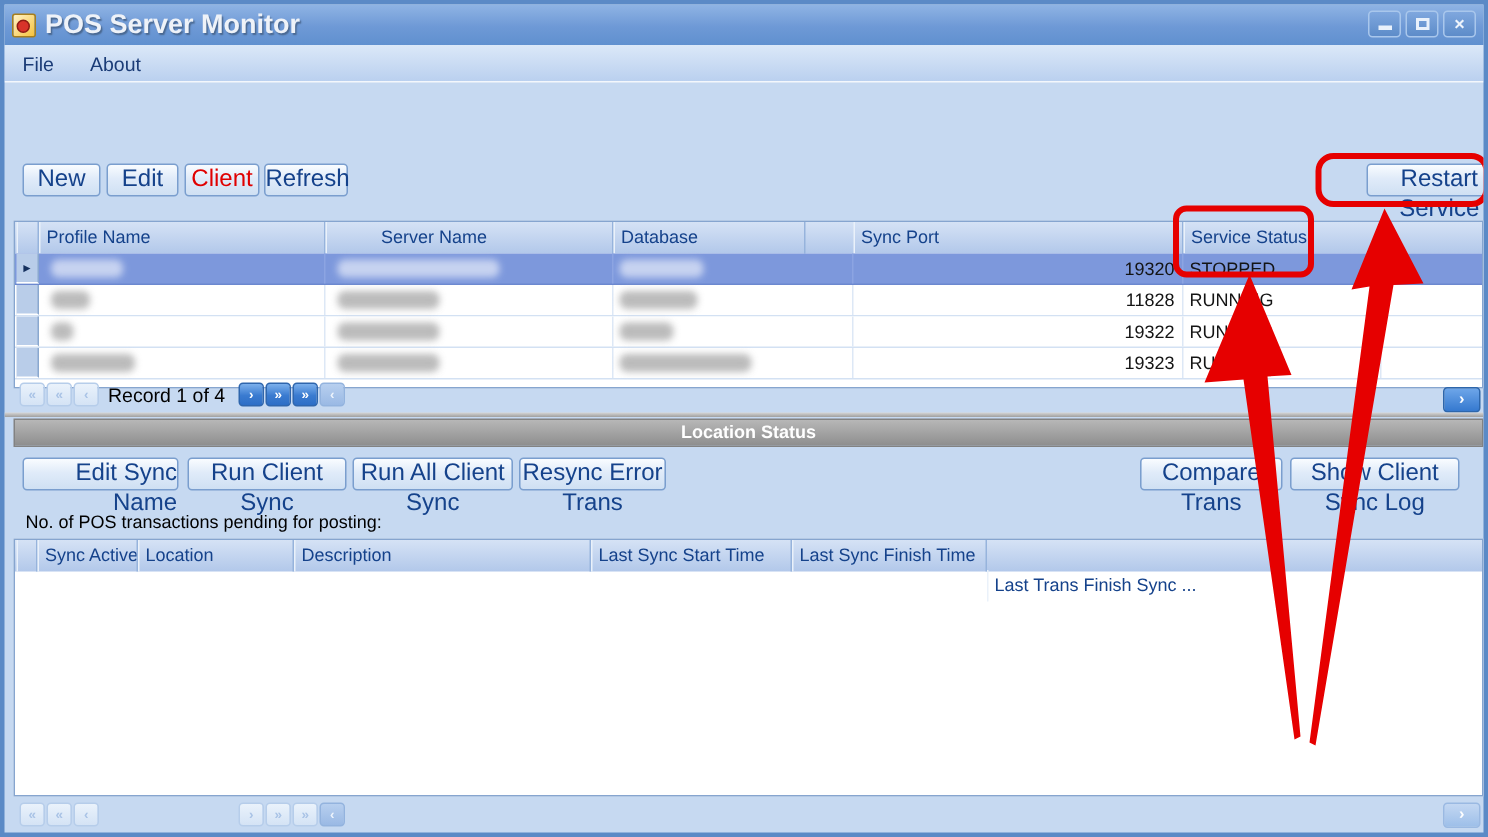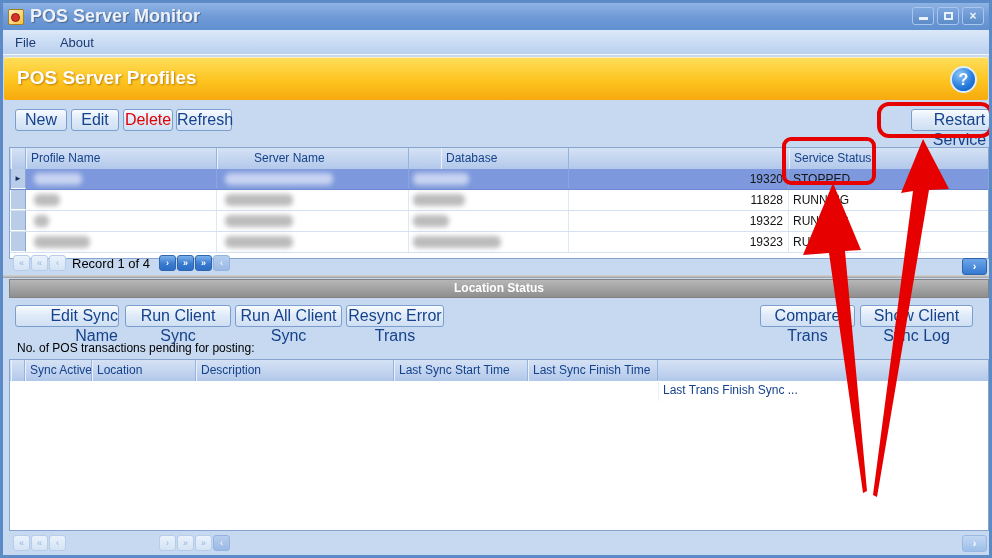--- a/index.html
+++ b/index.html
@@ -100,37 +100,34 @@
     <div class="winbtn">
         <span class="x">×</span>
       </div>
   </div>
 
   <div class="menubar">
     <span class="menu-item">File</span>
     <span class="menu-item">About</span>
   </div>
 
-  <div class="banner">
-    <span class="banner-title">POS Server Profiles</span>
-    <div class="help-btn"><span>?</span></div>
-  </div>
 
   <div class="tb-btn" style="left:12px;top:106px;width:52px;">New</div>
   <div class="tb-btn" style="left:68px;top:106px;width:48px;">Edit</div>
-  <div class="tb-btn red" style="left:120px;top:106px;width:50px;">Delete</div>
+  <div class="tb-btn red" style="left:120px;top:106px;width:50px;">Client</div>
   <div class="tb-btn" style="left:173px;top:106px;width:56px;">Refresh</div>
   <div class="tb-btn" style="left:884px;top:106px;width:97px;margin-left:24px;">Restart Service</div>
 
   <div class="grid" style="top:144px;height:112px;">
     <div class="ghead">
       <div class="hcell" style="left:1px;width:15px;"></div>
       <div class="hcell" style="left:16px;width:191px;">Profile Name</div>
       <div class="hcell" style="left:207px;width:192px;padding-left:36px;">Server Name</div>
-      <div class="hcell" style="left:399px;width:128px;margin-left:32px;">Database</div>
+      <div class="hcell" style="left:399px;width:128px;">Database</div>
+      <div class="hcell" style="left:559px;width:220px;">Sync Port</div>
       <div class="hcell" style="left:779px;width:132px;">Service Status</div>
       <div class="hcell" style="left:911px;width:66px;border-right:none;"></div>
     </div>
     <div id="grid1-rows">
         <div class="grow sel" style="top: 21px;">
           <div class="gind">►</div>
           <div class="gcell " style="left: 16px; width: 191px;"></div>
           <div class="gcell " style="left: 207px; width: 192px;"></div>
           <div class="gcell " style="left: 399px; width: 160px;"></div>
           <div class="gcell num" style="left: 559px; width: 220px;">19320</div>

